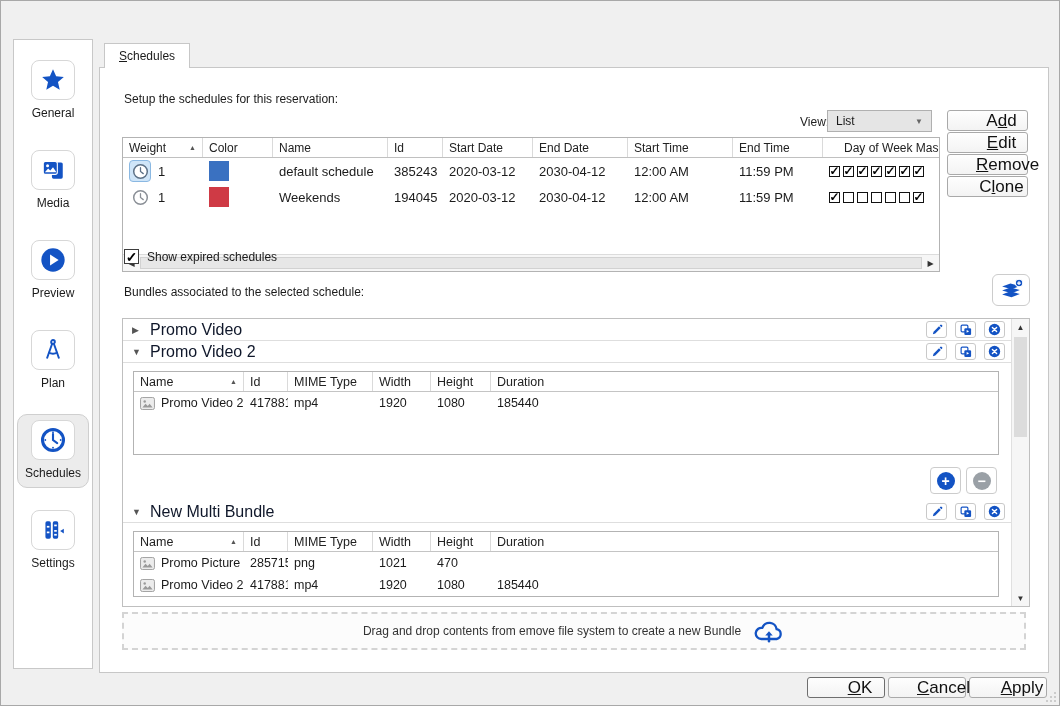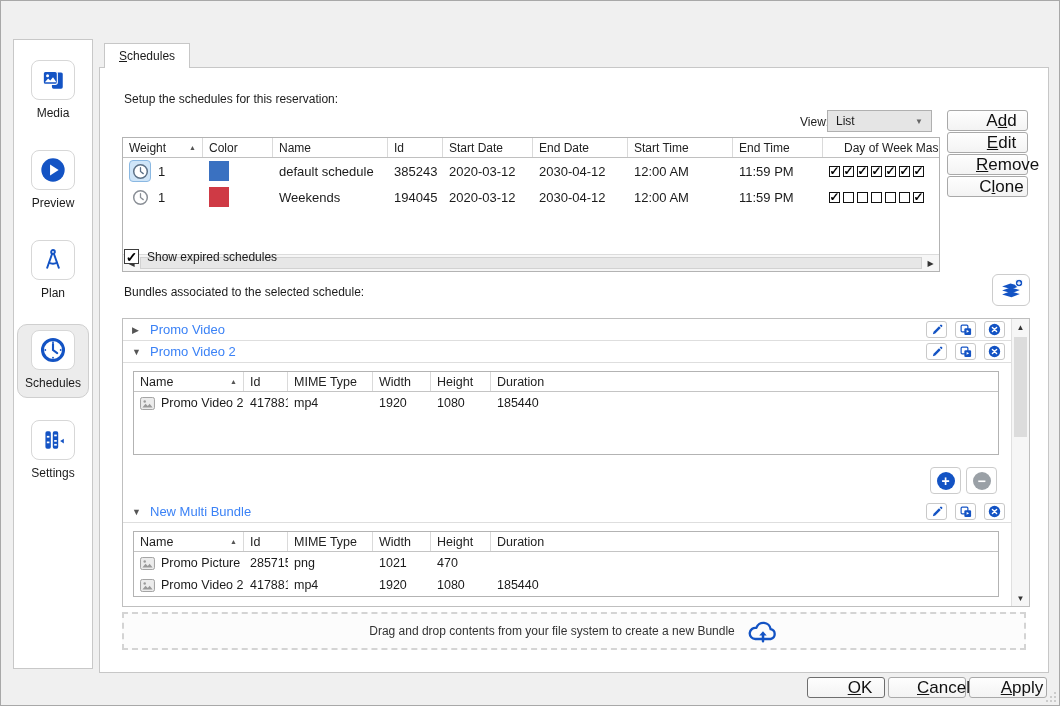--- a/index.html
+++ b/index.html
@@ -79,21 +79,21 @@
   .add-bundle-btn { position:absolute; left:892px; top:206px; width:38px; height:32px; background:#fff;
                     border:1px solid #ccc; border-radius:6px; display:flex; align-items:center; justify-content:center; }
 
   
   .bundles { position:absolute; left:22px; top:250px; width:908px; height:289px;
              border:1px solid #bfbfbf; background:#fff; display:flex; }
   .bundles-content { width:888px; overflow:hidden; display:flex; flex-direction:column; }
   .bundle-head { height:22px; border-bottom:1px solid #dedede; display:flex; align-items:center;
                  padding:0 6px 0 9px; gap:8px; background:#fff; flex:0 0 auto; }
   .expander { font-size:9px; color:#555; width:10px; }
-  .bundle-name { font-size:13px; color:#3b82f6; margin-right:auto; }
+  .bundle-name { font-size:16px; color:#0f172a; margin-right:auto; }
   .mini-btn { width:21px; height:17px; border:1px solid #c9c9c9; border-radius:3px; background:#fff;
               display:flex; align-items:center; justify-content:center; }
   .bundle-body { flex:0 0 auto; padding:8px 12px 0 10px; }
   .media-table { border:1px solid #b3b3b3; background:#fff; width:866px; }
   .media-head { display:flex; height:20px; border-bottom:1px solid #c4c4c4; }
   .media-head .hc { display:flex; align-items:center; padding:0 6px; border-right:1px solid #dadada;
                     font-size:12.5px; color:#222; white-space:nowrap; overflow:hidden; }
   .media-row { display:flex; height:22px; align-items:center; font-size:12.5px; }
   .media-row .c { padding:0 6px; display:flex; align-items:center; gap:6px; white-space:nowrap; overflow:hidden; }
   .m-name{width:110px;} .m-id{width:44px;} .m-mime{width:85px;} .m-w{width:58px;} .m-h{width:60px;} .m-dur{flex:1;}
@@ -129,20 +129,28 @@
 </head>
 <body>
 
 <div class="window">
 
 
   <div class="sidebar">
     <div class="nav-item">
       <span class="nav-icon">
         <svg viewBox="0 0 24 24" width="26" height="26">
+            <path d="M12 2l2.9 6.5 7.1.7-5.4 4.7 1.6 7L12 17.2l-6.2 3.7 1.6-7L2 9.2l7.1-.7z" fill="#1353c4"></path>
+          </svg>
+      </span>
+      <span class="nav-label">General</span>
+    </div>
+    <div class="nav-item">
+      <span class="nav-icon">
+        <svg viewBox="0 0 24 24" width="26" height="26">
             <rect x="11" y="5" width="10" height="15" rx="1.5" fill="#1353c4"></rect>
             <rect x="12.6" y="6.6" width="1.6" height="2" fill="#fff"></rect>
             <rect x="12.6" y="10" width="1.6" height="2" fill="#fff"></rect>
             <rect x="12.6" y="13.4" width="1.6" height="2" fill="#fff"></rect>
             <rect x="3" y="4" width="13" height="12" rx="2" fill="#1353c4" stroke="#fff" stroke-width="1"></rect>
             <circle cx="7" cy="8" r="1.4" fill="#fff"></circle>
             <path d="M4.5 14l3-3.5 2 2 2.5-3 3.2 4.5z" fill="#fff"></path>
           </svg>
       </span>
       <span class="nav-label">Media</span>
@@ -523,21 +531,21 @@
       </div>
 
       <div class="vscroll">
         <span class="vs-arrow vs-up">▲</span>
         <span class="vs-thumb"></span>
         <span class="vs-arrow vs-down">▼</span>
       </div>
     </div>
 
     <div class="dropzone">
-      <span class="dz-text">Drag and drop contents from your file system to create a new Bundle</span>
+      <span class="dz-text">Drag and drop contents from emove file system to create a new Bundle</span>
       <span>
         <svg viewBox="0 0 36 28" width="32" height="26" fill="none">
             <path d="M9.5 23a6.3 6.3 0 1 1 1-12.5A8.3 8.3 0 0 1 26.6 12 5.6 5.6 0 0 1 26.6 23z" stroke="#1353c4" stroke-width="2.6" stroke-linejoin="round"></path>
             <path d="M18 25.5v-7" stroke="#1353c4" stroke-width="2.8" stroke-linecap="round"></path>
             <path d="M13.8 19.2l4.2-5 4.2 5z" fill="#1353c4"></path>
           </svg>
       </span>
     </div>
   </div>
 

